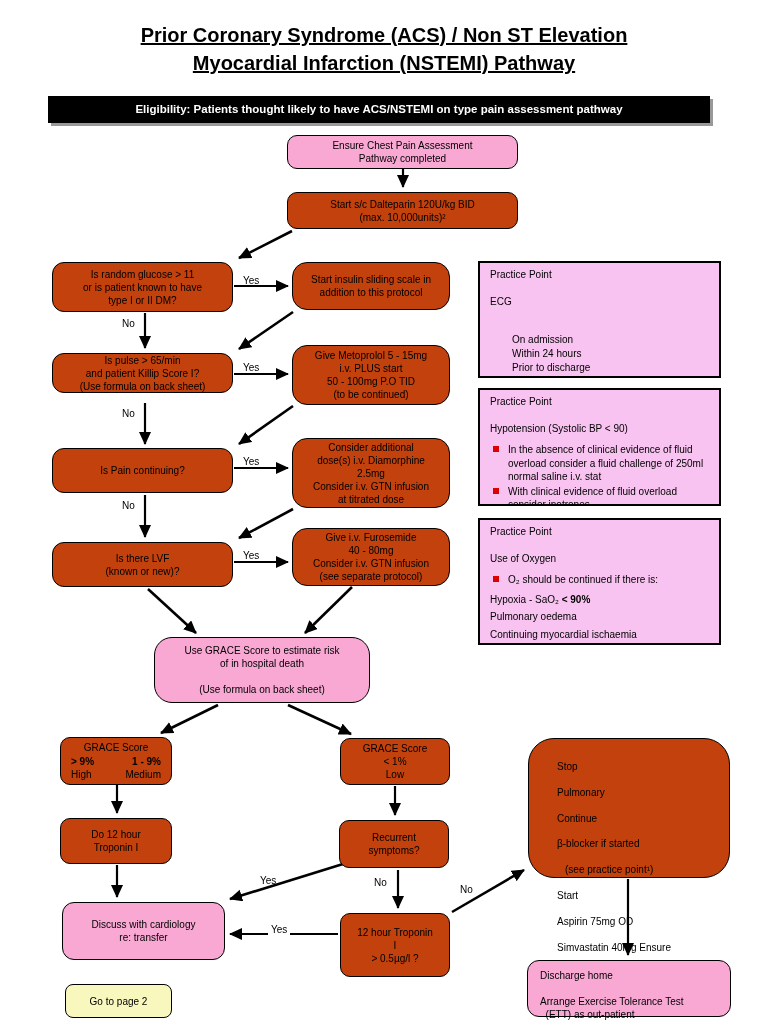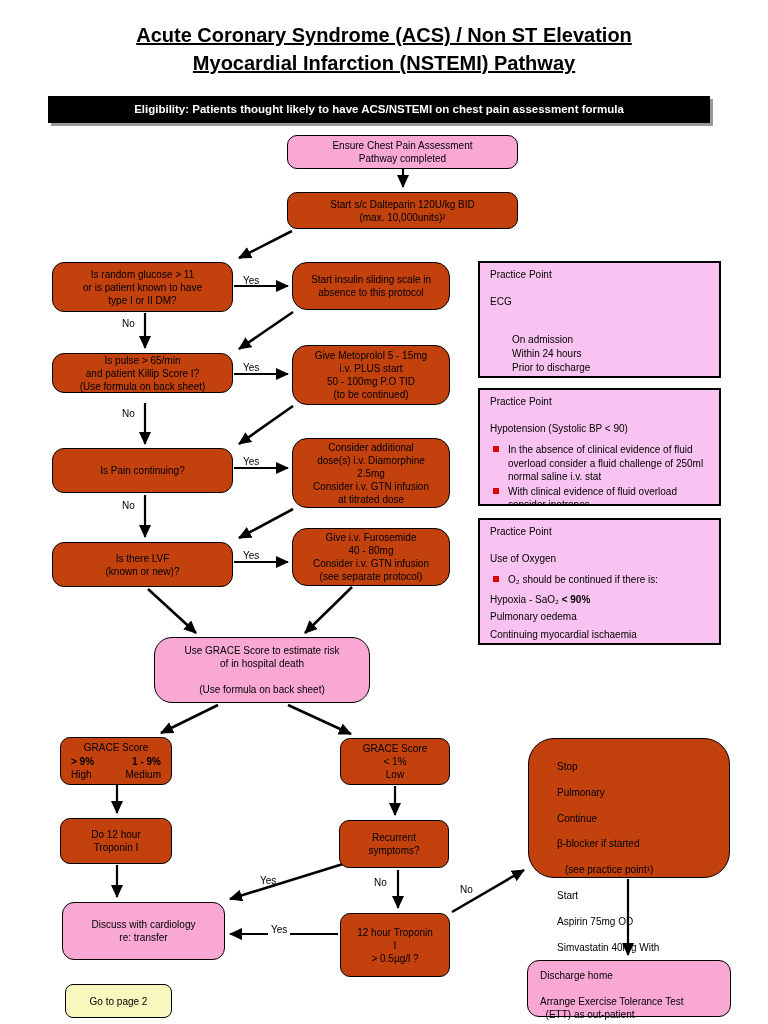--- a/index.html
+++ b/index.html
@@ -39,24 +39,24 @@
   #stop-box .indent{padding-left:8px;}
   #stop-box div{white-space:pre;}
   
   #discharge{padding:8px 8px 0 12px;display:block;}
 </style>
 </head>
 <body>
 
 <div id="page">
 
-  <div class="title-line" style="top:24px">Acute Coronary Syndrome (ACS) / Non ST Elevation</div>
+  <div class="title-line" style="top:24px">Prior Coronary Syndrome (ACS) / Non ST Elevation</div>
   <div class="title-line" style="top:52px">Myocardial Infarction (NSTEMI) Pathway</div>
 
-  <div id="banner">Eligibility: Patients thought likely to have ACS/NSTEMI on chest pain assessment formula</div>
+  <div id="banner">Eligibility: Patients thought likely to have ACS/NSTEMI on type pain assessment pathway</div>
 
   <svg id="arrows" viewBox="0 0 768 1024">
     <defs>
       <marker id="ah" markerUnits="userSpaceOnUse" markerWidth="16" markerHeight="14" refX="12" refY="6" orient="auto">
         <path d="M0,0 L13,6 L0,12 Z" fill="#000"></path>
       </marker>
     </defs>
     <g stroke="#000" stroke-width="2.2" fill="none">
       <line x1="403" y1="168" x2="403" y2="187" marker-end="url(#ah)"></line>
       <line x1="234" y1="286" x2="288" y2="286" marker-end="url(#ah)"></line>
@@ -91,21 +91,21 @@
 Pathway completed</div>
 
   <div class="node" style="left:287px;top:192px;width:231px;height:37px;border-radius:10px">Start s/c Dalteparin 120U/kg BID
 (max. 10,000units)²</div>
 
   <div class="node" style="left:52px;top:262px;width:181px;height:50px">Is random glucose &gt; 11
 or is patient known to have
 type I or II DM?</div>
 
   <div class="node" style="left:292px;top:262px;width:158px;height:48px;border-radius:15px">Start insulin sliding scale in
-absence to this protocol</div>
+addition to this protocol</div>
 
   <div class="node" style="left:52px;top:353px;width:181px;height:40px">Is pulse &gt; 65/min
 and patient Killip Score I?
 (Use formula on back sheet)</div>
 
   <div class="node" style="left:292px;top:345px;width:158px;height:60px;border-radius:15px">Give Metoprolol 5 - 15mg
 i.v. PLUS start
 50 - 100mg P.O TID
 (to be continued)</div>
 
@@ -162,21 +162,21 @@
 &gt; 0.5µg/l ?</div>
 
   <div class="node leftalign" id="stop-box" style="left:528px;top:738px;width:202px;height:140px">
     <div>Stop</div>
     <div>Pulmonary</div>
     <div>Continue</div>
     <div>β-blocker if started</div>
     <div class="indent">(see practice point¹)</div>
     <div>Start</div>
     <div>Aspirin 75mg OD</div>
-    <div>Simvastatin 40mg With</div>
+    <div>Simvastatin 40mg Ensure</div>
     <div>Do not start</div>
     <div>Clopidogrel 75mg OD</div>
   </div>
 
   <div class="node cyan leftalign" id="discharge" style="left:527px;top:960px;width:204px;height:57px;border-radius:12px">Discharge home
 
 Arrange Exercise Tolerance Test
 &nbsp;&nbsp;(ETT) as out-patient</div>
 
   <div class="pp" style="top:261px;height:117px">

